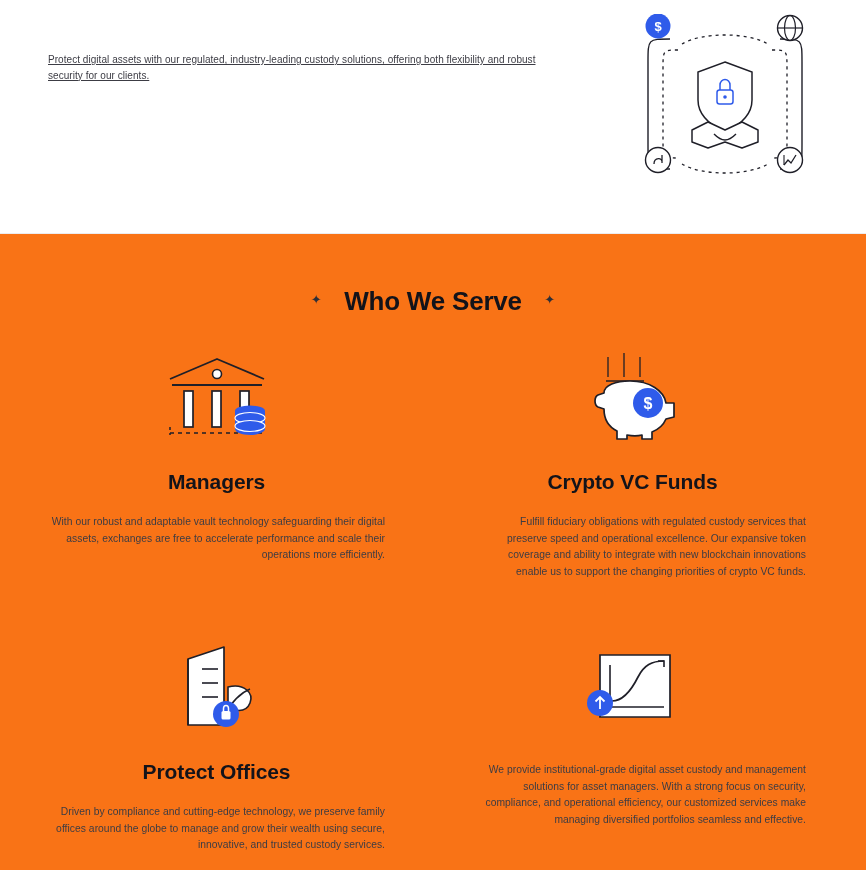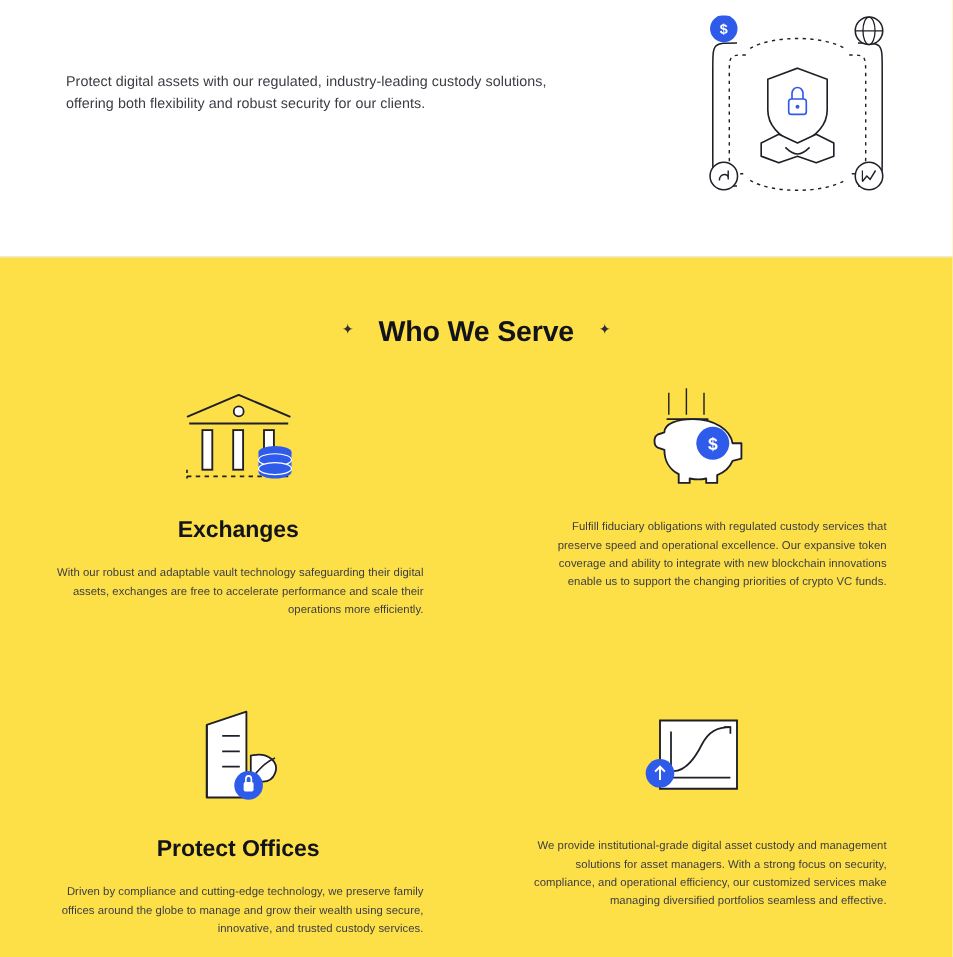--- a/index.html
+++ b/index.html
@@ -30,37 +30,38 @@
   }
   .hero-title {
     font-size: 30px;
     font-weight: bold;
     letter-spacing: -0.4px;
     color: #13131a;
     margin: 0 0 18px 0;
     line-height: 1.1;
   }
   .hero-sub {
-    font-size: 13px;
+    font-size: 10px;
     line-height: 1.55;
     color: #3c3c44;
-    margin: 12px;
+    margin: 0;
     letter-spacing: 0.05px;
+    text-decoration: underline;
   }
   .hero-art {
     position: absolute;
     right: 46px;
     top: 14px;
     width: 190px;
     height: 180px;
   }
 
   
   .section {
-    background: #fde047;
+    background: #f97316;
     height: 637px;
     position: relative;
     box-sizing: border-box;
     border-top: 1px solid #ececef;
   }
   .section-title-wrap {
     text-align: center;
     padding-top: 52px;
   }
   .section-title {
@@ -188,37 +189,38 @@
           <rect x="50" y="40" width="9" height="36" stroke="#1f1f28" stroke-width="1.7" fill="#fff"></rect>
           <rect x="78" y="40" width="9" height="36" stroke="#1f1f28" stroke-width="1.7" fill="#fff"></rect>
           <path d="M8 82 L102 82" stroke="#1f1f28" stroke-width="1.5" stroke-dasharray="4 4"></path>
           <path d="M8 76 L8 84" stroke="#1f1f28" stroke-width="1.5" stroke-dasharray="3 3"></path>
           <ellipse cx="88" cy="60" rx="15" ry="5.5" fill="#2f5bea"></ellipse>
           <path d="M73 60 L73 78 C73 81 80 84 88 84 C96 84 103 81 103 78 L103 60" fill="#2f5bea"></path>
           <ellipse cx="88" cy="67" rx="15" ry="5.5" fill="#2f5bea" stroke="#ffffff" stroke-width="1.1"></ellipse>
           <ellipse cx="88" cy="75" rx="15" ry="5.5" fill="#2f5bea" stroke="#ffffff" stroke-width="1.1"></ellipse>
         </svg>
       </div>
-      <h3 class="cell-title">Exchanges</h3>
+      <h3 class="cell-title">Managers</h3>
       <p class="cell-body">With our robust and adaptable vault technology safeguarding their digital assets, exchanges are free to accelerate performance and scale their operations more efficiently.</p>
     </div>
 
     <div class="cell right">
       <div class="cell-icon">
         <svg width="110" height="95" viewBox="0 0 110 95" fill="none" xmlns="http://www.w3.org/2000/svg">
           <path d="M30 6 L30 26" stroke="#1f1f28" stroke-width="1.3"></path>
           <path d="M46 2 L46 26" stroke="#1f1f28" stroke-width="1.3"></path>
           <path d="M62 6 L62 26" stroke="#1f1f28" stroke-width="1.3"></path>
           <path d="M28 30 L66 30" stroke="#1f1f28" stroke-width="1.6"></path>
           <path d="M26 42 C26 34 38 30 52 30 C72 30 86 40 88 52 L96 52 L96 66 L88 68 C85 75 79 79 74 81 L74 88 L64 88 L64 84 C60 85 54 85 49 84 L49 88 L39 88 L39 80 C31 76 26 68 26 58 L20 56 C16 54 16 46 20 44 Z" stroke="#1f1f28" stroke-width="1.7" fill="#fff" stroke-linejoin="round"></path>
           <circle cx="79" cy="52" r="2.2" fill="#1f1f28"></circle>
           <circle cx="70" cy="52" r="15" fill="#2f5bea"></circle>
           <text x="70" y="58" font-family="Liberation Sans, sans-serif" font-size="16" font-weight="bold" fill="#ffffff" text-anchor="middle">$</text>
         </svg>
       </div>
+      <h3 class="cell-title">Crypto VC Funds</h3>
       <p class="cell-body">Fulfill fiduciary obligations with regulated custody services that preserve speed and operational excellence. Our expansive token coverage and ability to integrate with new blockchain innovations enable us to support the changing priorities of crypto VC funds.</p>
     </div>
 
     <div class="cell">
       <div class="cell-icon">
         <svg width="110" height="95" viewBox="0 0 110 95" fill="none" xmlns="http://www.w3.org/2000/svg">
           <path d="M26 18 L62 6 L62 84 L26 84 Z" stroke="#1f1f28" stroke-width="1.7" fill="#fff" stroke-linejoin="round"></path>
           <path d="M26 18 L26 84" stroke="#1f1f28" stroke-width="1.7"></path>
           <path d="M40 28 L56 28" stroke="#1f1f28" stroke-width="1.6"></path>
           <path d="M40 42 L56 42" stroke="#1f1f28" stroke-width="1.6"></path>

